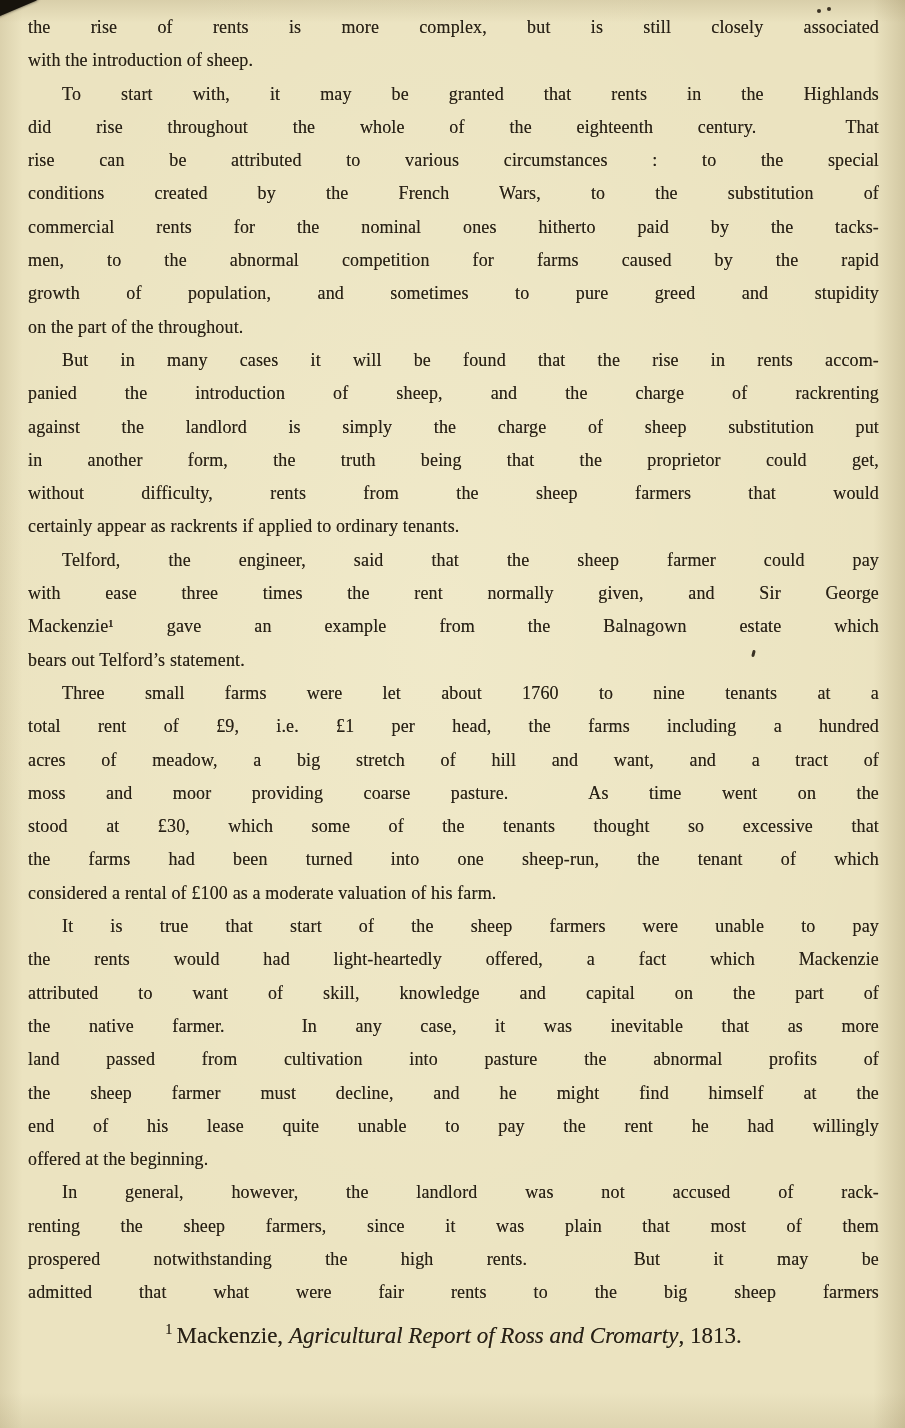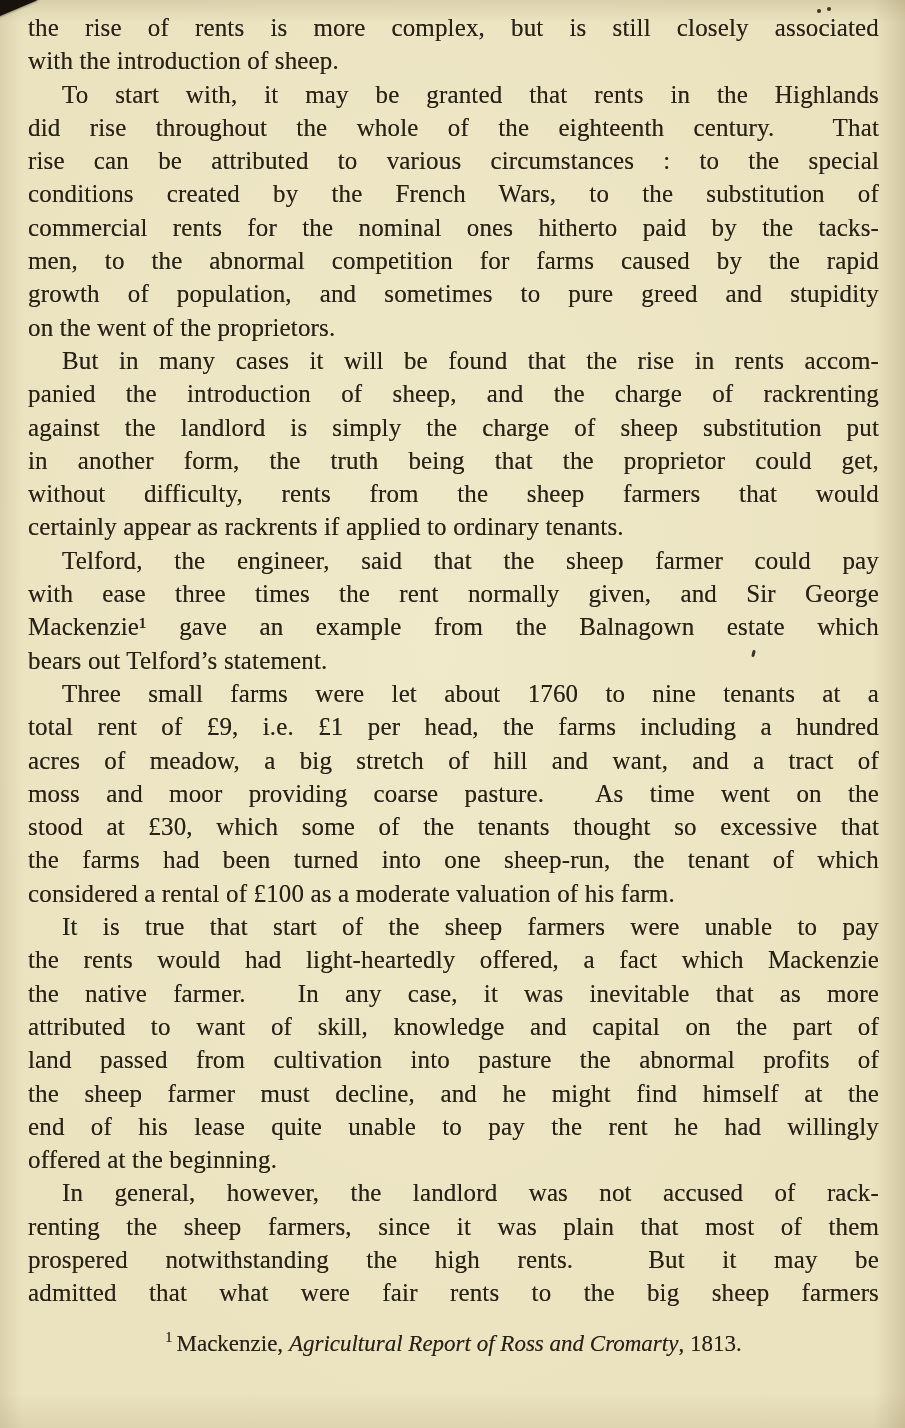--- a/index.html
+++ b/index.html
@@ -29,38 +29,38 @@
       linear-gradient(to bottom, rgba(122,102,56,0.16), rgba(122,102,56,0.0) 1.6%),
       linear-gradient(to top,    rgba(122,102,56,0.12), rgba(122,102,56,0.0) 2.5%);
   }
   .text-block {
     position: absolute;
     left: 28px;
     right: 26px;
     top: 11px;
   }
   .line {
-    font-size: 25px;
+    font-size: 18px;
     line-height: 33.3px;
     height: 33.3px;
     white-space: pre-wrap;
     text-align: justify;
     text-align-last: justify;
     letter-spacing: 0.15px;
     text-shadow: 0 0 0.6px rgba(38, 30, 18, 0.55);
     overflow: hidden;
   }
   .line.no-just {
     text-align-last: left;
   }
   .para.indent .line:first-child {
     text-indent: 34px;
   }
   .footnote {
-    margin-top: 12px;
+    margin-top: 4px;
     font-size: 23px;
     line-height: 30px;
     text-align: center;
     text-shadow: 0 0 0.5px rgba(38, 30, 18, 0.5);
   }
   .footnote sup {
     font-size: 62%;
     vertical-align: super;
     margin-right: 4px;
   }
@@ -104,21 +104,21 @@
         <div class="line no-just">with the introduction of sheep.</div>
       </div>
       <div class="para indent">
         <div class="line">To start with, it may be granted that rents in the Highlands</div>
         <div class="line">did rise throughout the whole of the eighteenth century.  That</div>
         <div class="line">rise can be attributed to various circumstances : to the special</div>
         <div class="line">conditions created by the French Wars, to the substitution of</div>
         <div class="line">commercial rents for the nominal ones hitherto paid by the tacks-</div>
         <div class="line">men, to the abnormal competition for farms caused by the rapid</div>
         <div class="line">growth of population, and sometimes to pure greed and stupidity</div>
-        <div class="line no-just">on the went of the proprietors.</div>
+        <div class="line no-just">on the part of the throughout.</div>
       </div>
       <div class="para indent">
         <div class="line">But in many cases it will be found that the rise in rents accom-</div>
         <div class="line">panied the introduction of sheep, and the charge of rackrenting</div>
         <div class="line">against the landlord is simply the charge of sheep substitution put</div>
         <div class="line">in another form, the truth being that the proprietor could get,</div>
         <div class="line">without difficulty, rents from the sheep farmers that would</div>
         <div class="line no-just">certainly appear as rackrents if applied to ordinary tenants.</div>
       </div>
       <div class="para indent">
@@ -132,22 +132,22 @@
         <div class="line">total rent of £9, i.e. £1 per head, the farms including a hundred</div>
         <div class="line">acres of meadow, a big stretch of hill and want, and a tract of</div>
         <div class="line">moss and moor providing coarse pasture.  As time went on the</div>
         <div class="line">stood at £30, which some of the tenants thought so excessive that</div>
         <div class="line">the farms had been turned into one sheep-run, the tenant of which</div>
         <div class="line no-just">considered a rental of £100 as a moderate valuation of his farm.</div>
       </div>
       <div class="para indent">
         <div class="line">It is true that start of the sheep farmers were unable to pay</div>
         <div class="line">the rents would had light-heartedly offered, a fact which Mackenzie</div>
+        <div class="line">attributed to want of skill, knowledge and capital on the part of</div>
         <div class="line">the native farmer.  In any case, it was inevitable that as more</div>
-        <div class="line">attributed to want of skill, knowledge and capital on the part of</div>
         <div class="line">land passed from cultivation into pasture the abnormal profits of</div>
         <div class="line">the sheep farmer must decline, and he might find himself at the</div>
         <div class="line">end of his lease quite unable to pay the rent he had willingly</div>
         <div class="line no-just">offered at the beginning.</div>
       </div>
       <div class="para indent">
         <div class="line">In general, however, the landlord was not accused of rack-</div>
         <div class="line">renting the sheep farmers, since it was plain that most of them</div>
         <div class="line">prospered notwithstanding the high rents.  But it may be</div>
         <div class="line">admitted that what were fair rents to the big sheep farmers</div>

